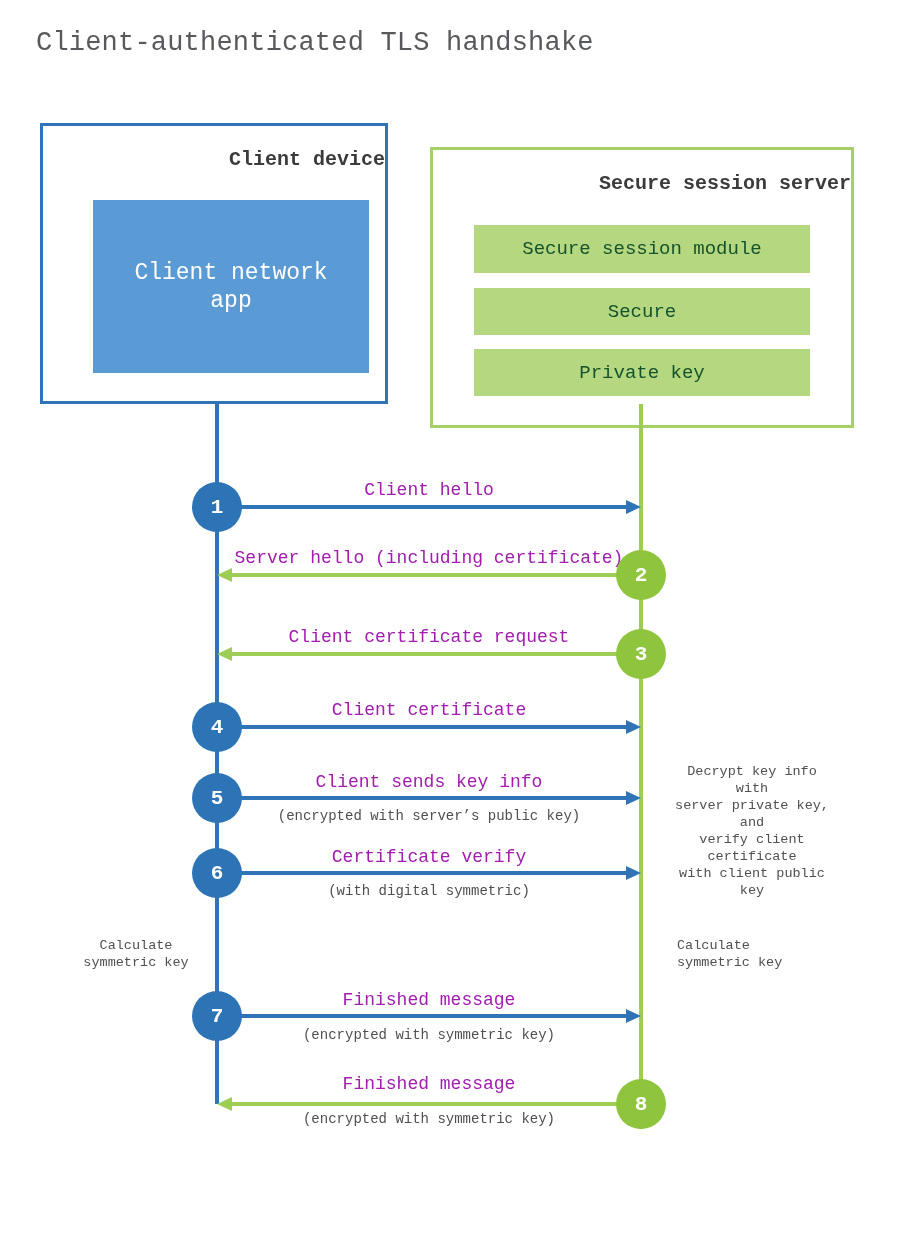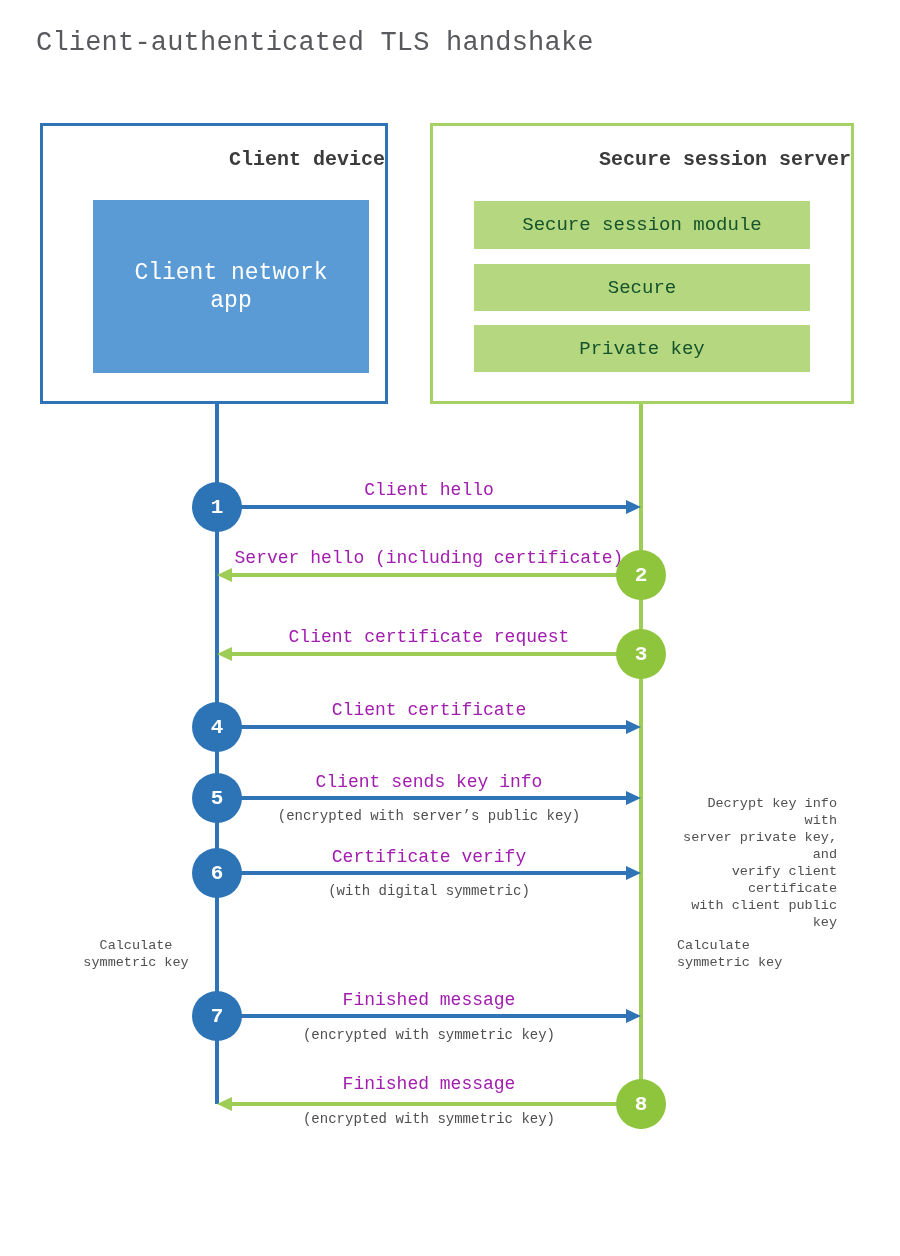--- a/index.html
+++ b/index.html
@@ -7,21 +7,21 @@
     position:relative;width:900px;height:1256px;background:#ffffff;overflow:hidden;
     font-family:Liberation Mono, monospace;
   }
   .page-title{
     position:absolute;left:36px;top:28px;margin:0;
     font-size:27px;font-weight:400;color:#58595c;letter-spacing:0.2px;
   }
   
   .box{position:absolute;top:123px;height:281px;background:#fff;box-sizing:border-box;}
   .client-box{left:40px;width:348px;border:3px solid #2e74b6;}
-  .server-box{left:430px;width:424px;border:3px solid #a6d164;}
+  .server-box{left:430px;width:424px;border:3px solid #a6d164;margin-top:24px;}
   .box-title{
     position:absolute;left:0;top:22px;width:100%;text-align:right;
     font-size:20px;font-weight:bold;color:#3b3b3c;
   }
   .client-app{
     position:absolute;left:50px;top:74px;width:276px;height:173px;
     background:#5b9bd5;color:#ffffff;font-size:23px;line-height:28px;
     display:flex;align-items:center;justify-content:center;text-align:center;
     white-space:pre-line;
   }
@@ -57,21 +57,21 @@
     font-size:18px;color:#a21caf;
   }
   .sub-label{
     position:absolute;left:217px;width:424px;text-align:center;
     font-size:14px;color:#4f4f50;
   }
   .side-note{
     position:absolute;font-size:13.5px;line-height:17px;color:#505052;
     white-space:pre-line;
   }
-  .note-decrypt{left:667px;top:763px;width:170px;text-align:right;margin-top:32px;}
+  .note-decrypt{left:667px;top:763px;width:170px;text-align:center;}
   .note-calc-left{left:78px;top:937px;width:116px;text-align:center;}
   .note-calc-right{left:677px;top:937px;width:120px;text-align:left;}
 </style>
 </head>
 <body>
 
 <div class="canvas">
 
   <h1 class="page-title">Client-authenticated TLS handshake</h1>
 

